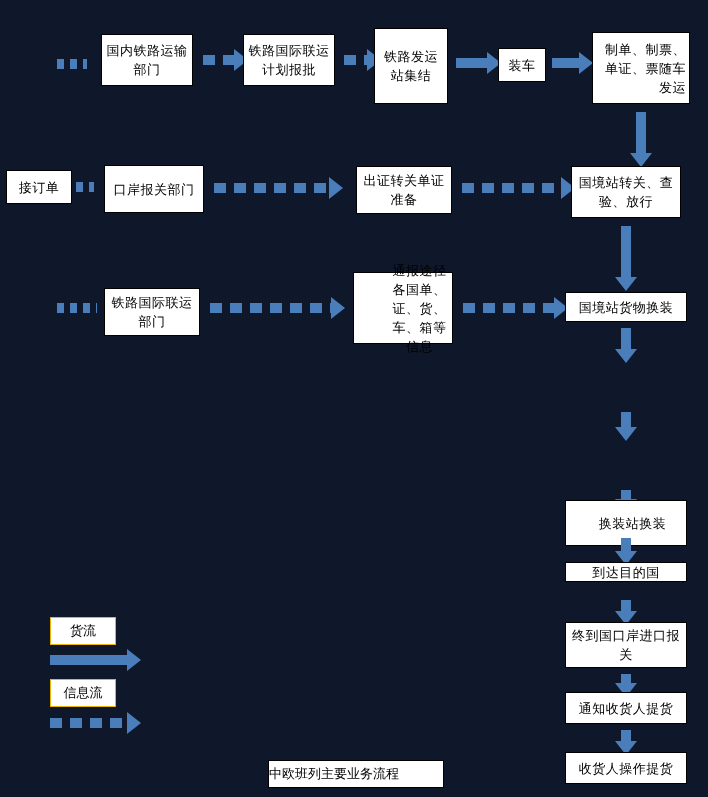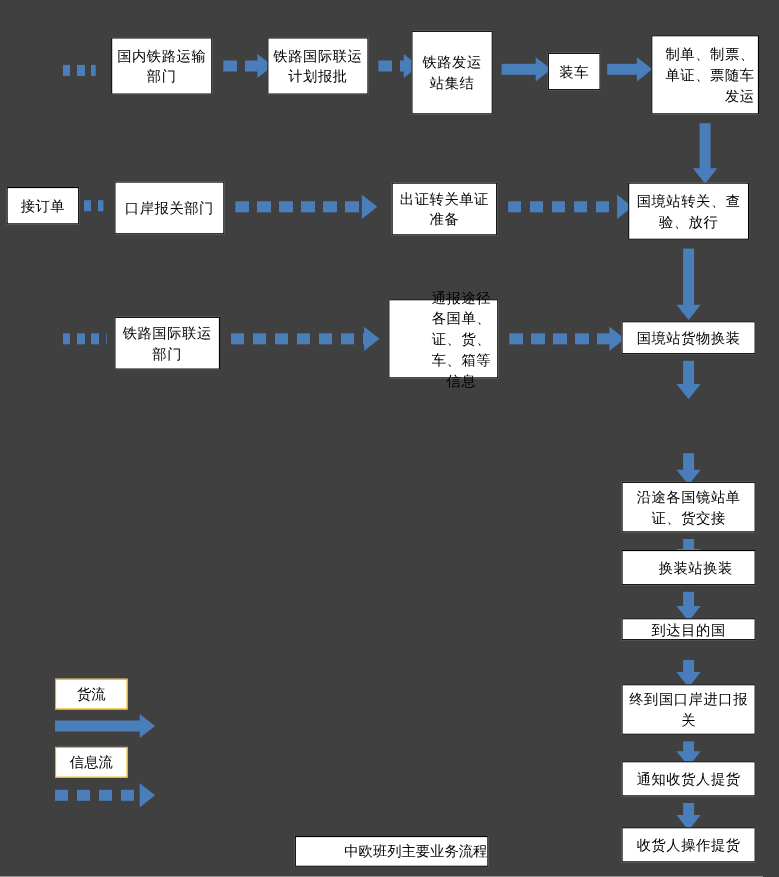--- a/index.html
+++ b/index.html
@@ -4,21 +4,21 @@
 <style>
   html, body {
     margin: 0;
     padding: 0;
     background: #ffffff;
   }
   #canvas {
     position: relative;
     width: 708px;
     height: 797px;
-    background: #404040;
+    background: #0f172a;
     font-family: "Liberation Sans", "DejaVu Sans", sans-serif;
     overflow: hidden;
   }
   .node {
     position: absolute;
     border: 1px solid #000000;
     background: #ffffff;
     color: #000000;
     display: flex;
     align-items: center;
@@ -42,21 +42,21 @@
     font-size: 13px;
     box-sizing: border-box;
   }
   .caption {
     position: absolute;
     border: 1px solid #000000;
     background: #ffffff;
     color: #000000;
     display: flex;
     align-items: center;
-    justify-content: flex-end;
+    justify-content: flex-start;
     font-size: 13px;
     box-sizing: border-box;
   }
   
   .arrow-solid-h {
     position: absolute;
     height: 10px;
     background: #4a7ebb;
   }
   .arrow-solid-h::after {
@@ -161,26 +161,23 @@
     <span>通报途径各国单、证、货、车、箱等信息</span>
   </div>
   <div class="arrow-dash-h" style="left:463px; top:303px; width:92px;"></div>
   <div class="node" style="left:565px; top:292px; width:122px; height:30px;">
     <span>国境站货物换装</span>
   </div>
 
   <div class="arrow-solid-v" style="left:621px; top:328px; height:22px;"></div>
 
   <div class="arrow-solid-v" style="left:621px; top:412px; height:16px;"></div>
-  <div class="node" style="left:565px; top:438px; width:122px; height:46px;">
-    <span>沿途各国镜站单证、货交接</span>
-  </div>
 
   <div class="arrow-solid-v" style="left:621px; top:490px; height:10px;"></div>
-  <div class="node" style="left:565px; top:500px; width:122px; height:32px;padding-left:16px;">
+  <div class="node" style="left:565px; top:500px; width:122px; height:46px;padding-left:16px;">
     <span>换装站换装</span>
   </div>
 
   <div class="arrow-solid-v" style="left:621px; top:538px; height:14px;"></div>
   <div class="node" style="left:565px; top:562px; width:122px; height:20px;">
     <span>到达目的国</span>
   </div>
 
   <div class="arrow-solid-v" style="left:621px; top:600px; height:12px;"></div>
   <div class="node" style="left:565px; top:622px; width:122px; height:46px;">

